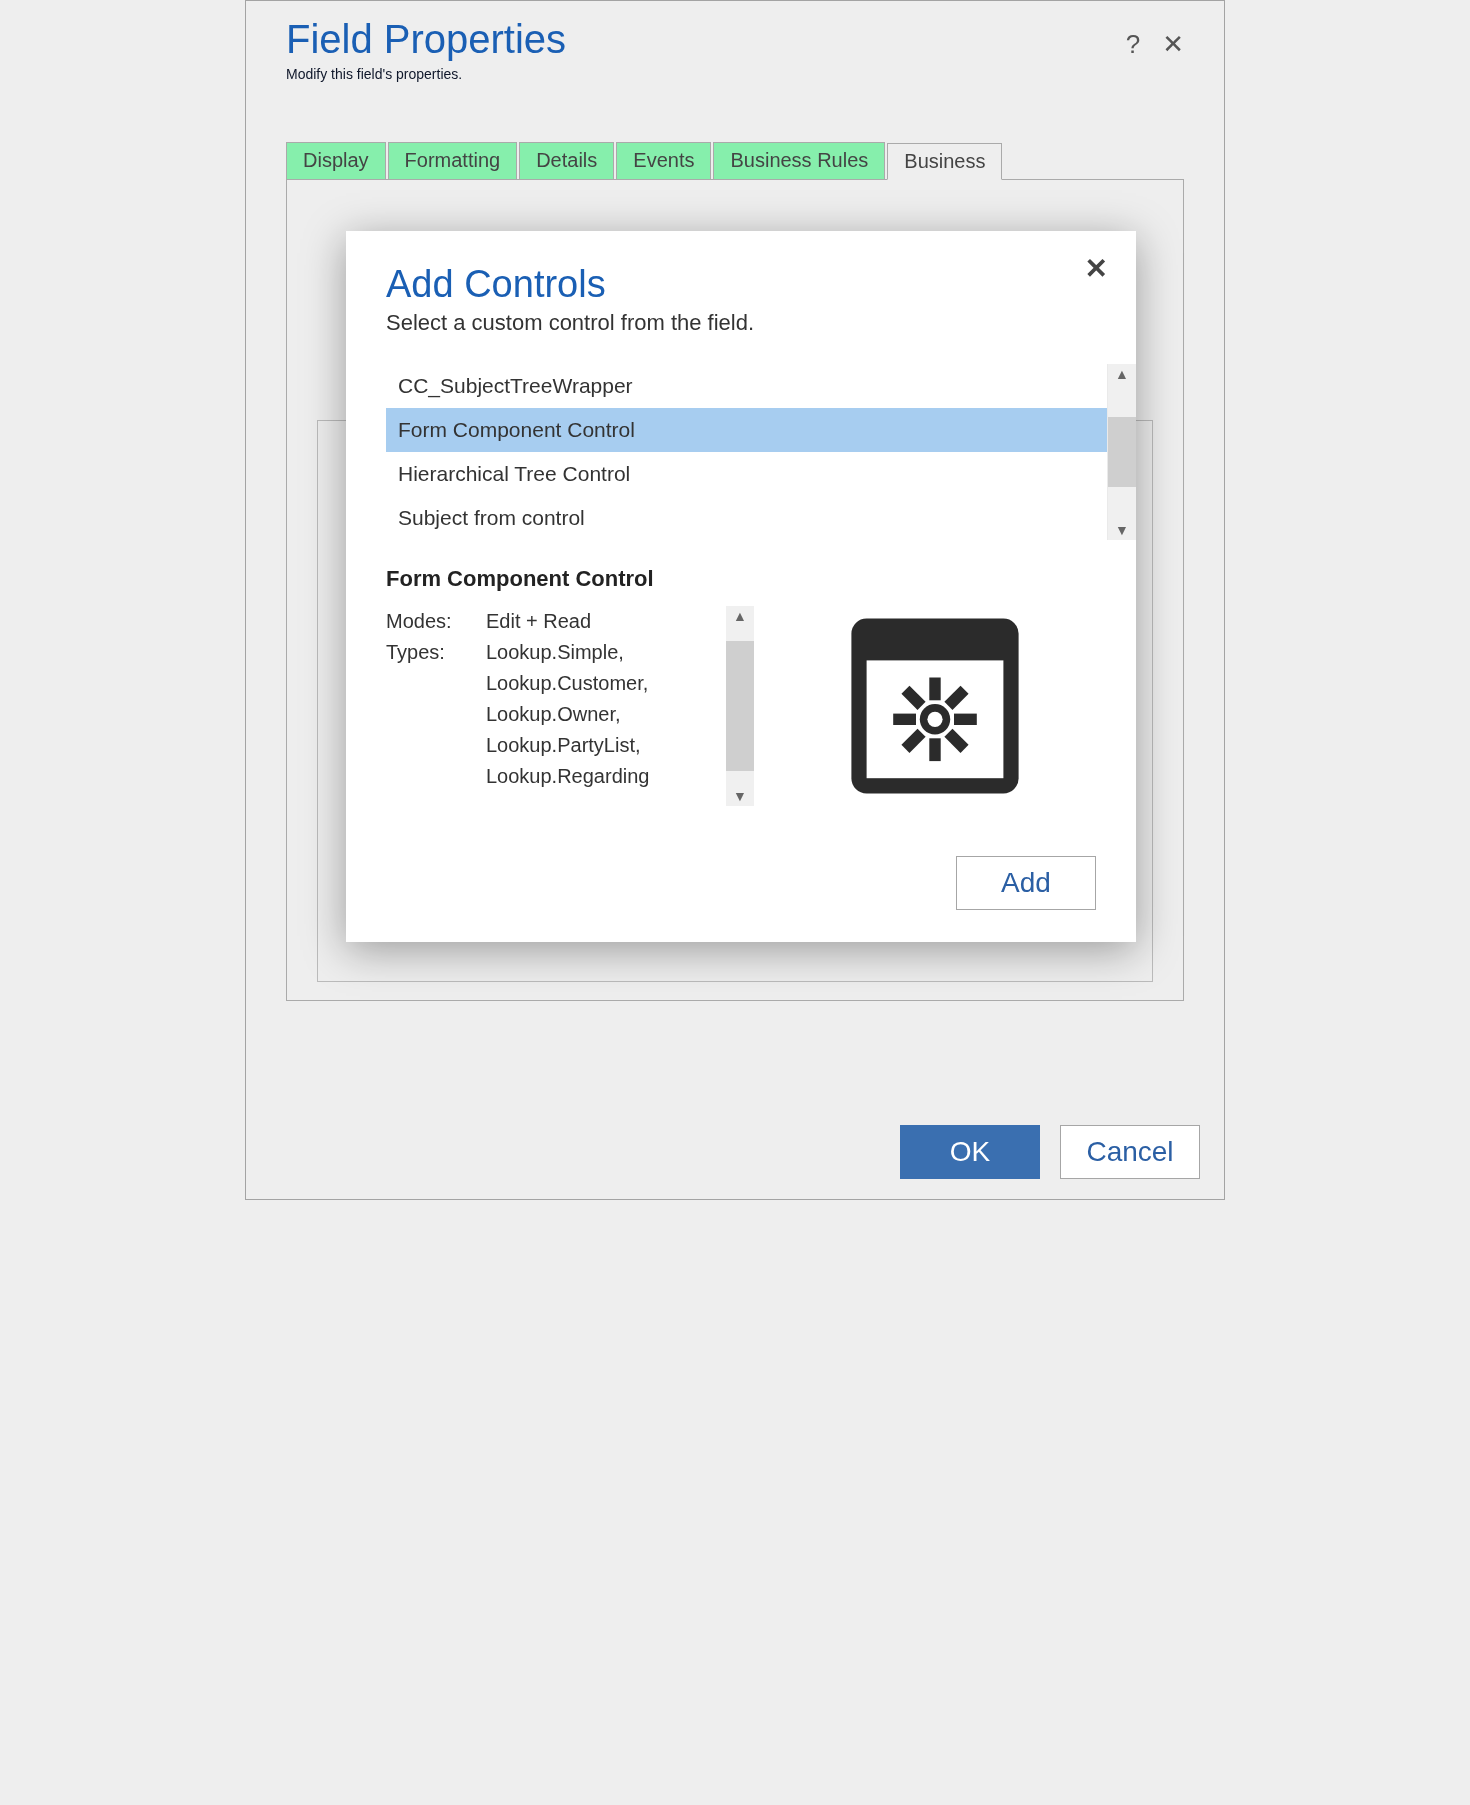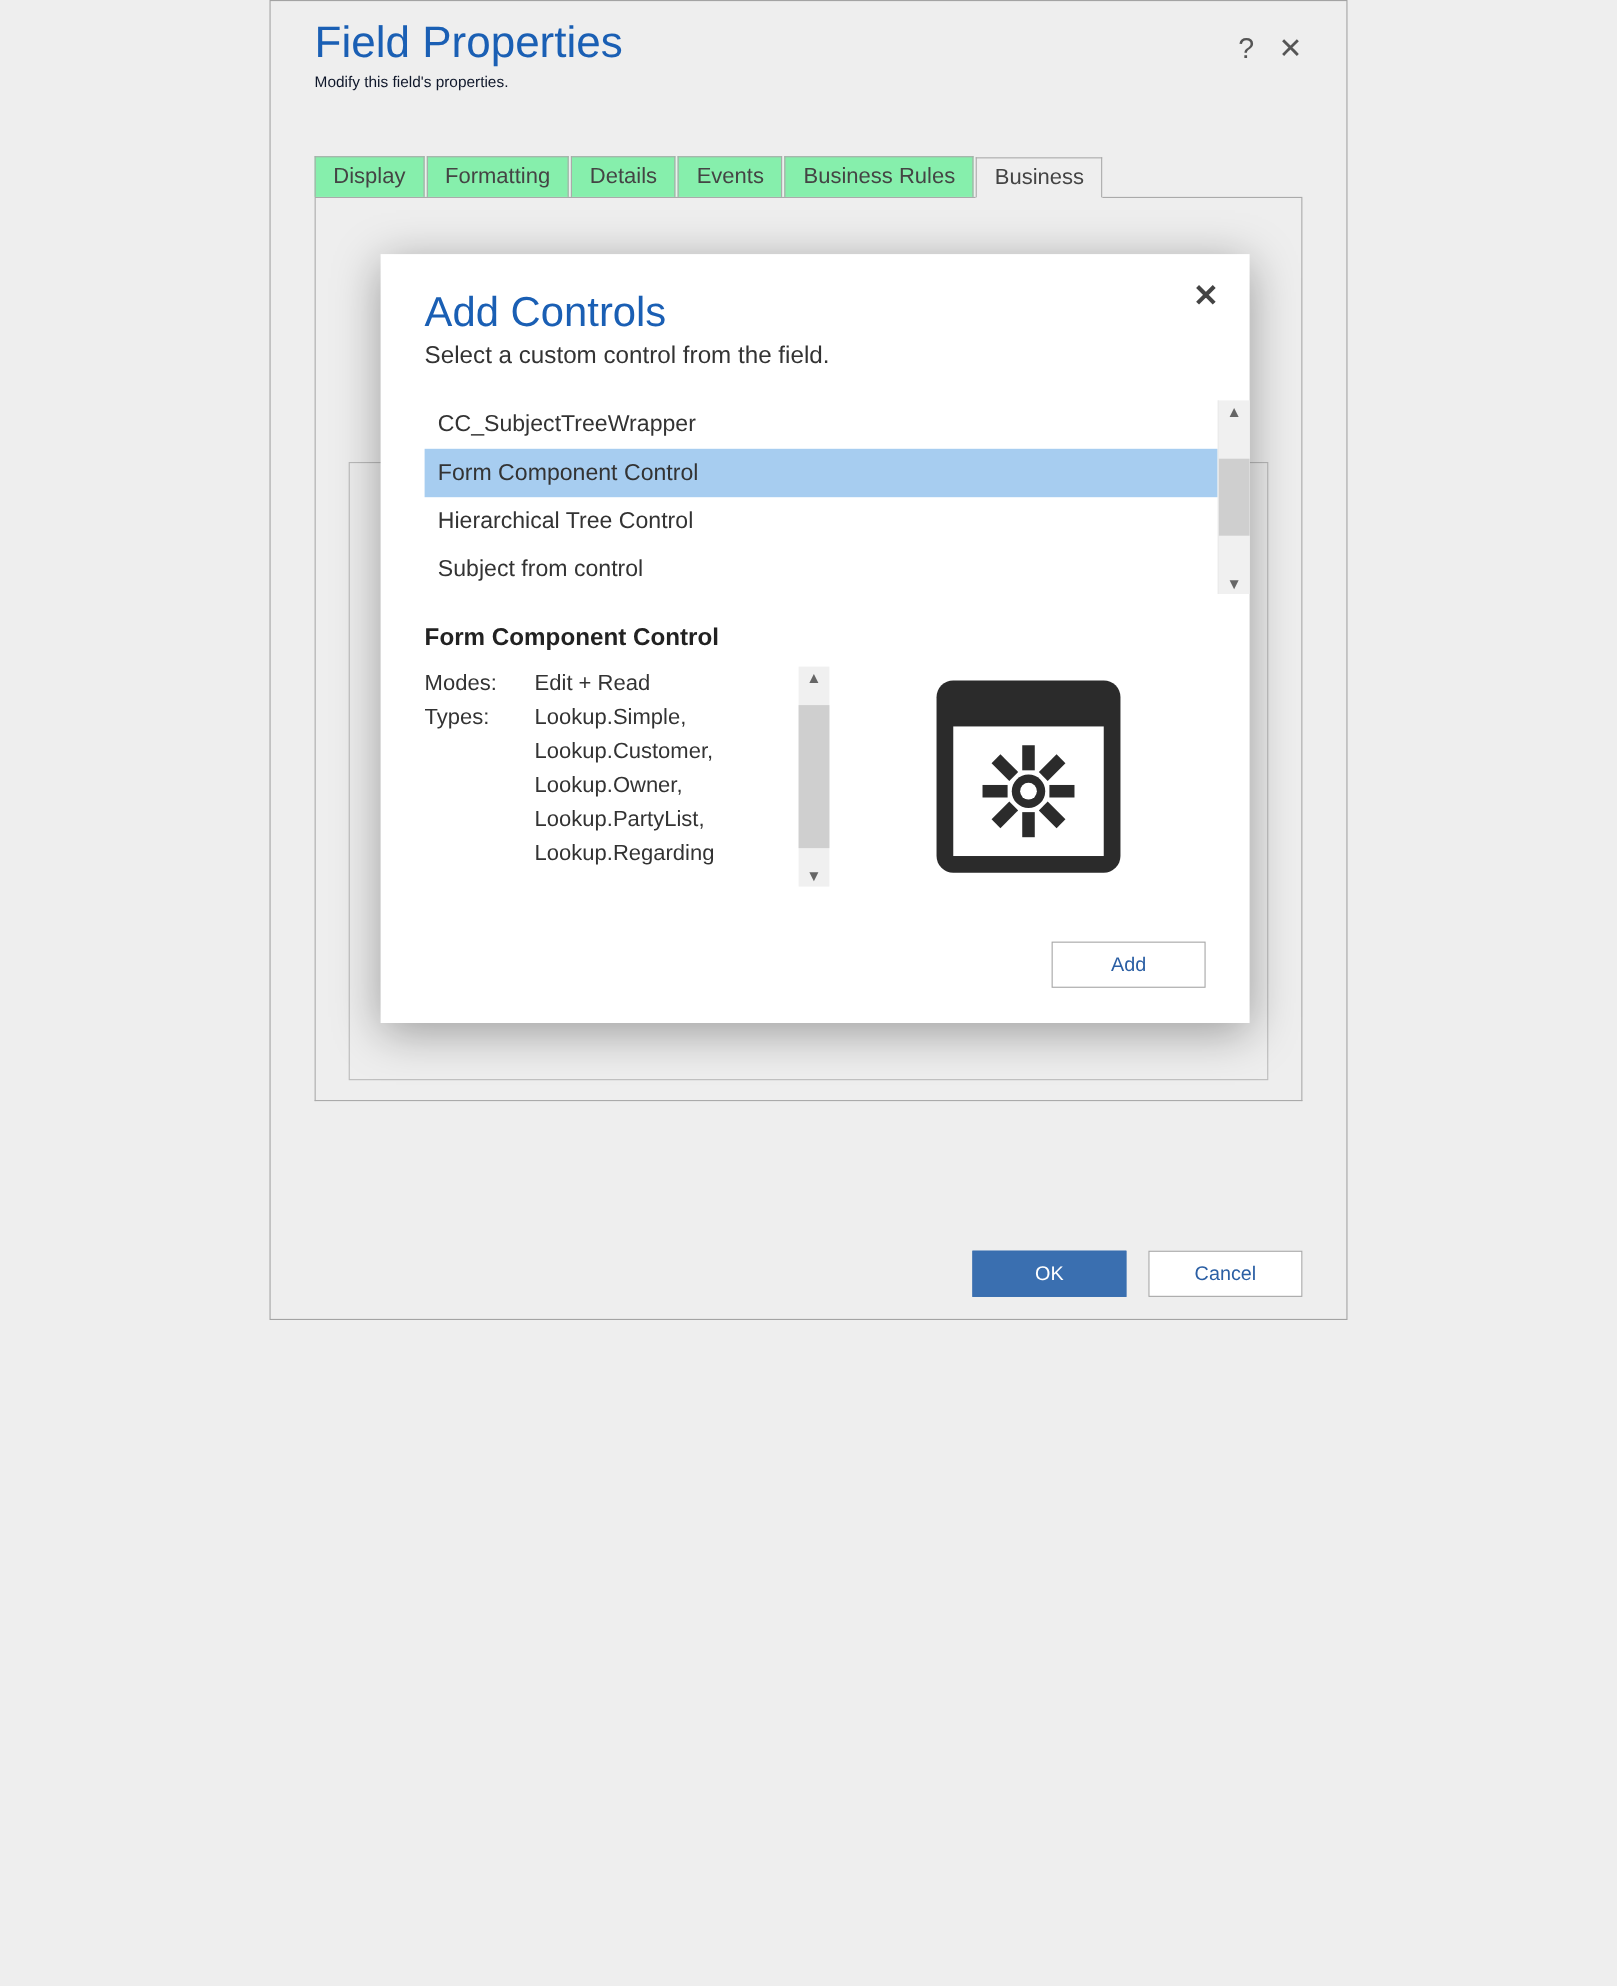--- a/index.html
+++ b/index.html
@@ -75,29 +75,29 @@
     position:relative;
   }
   .fp-inner{
     position:absolute;
     left:30px; right:30px; top:240px;
     height:560px;
     border:1px solid #bbb;
   }
   .fp-footer{
     position:absolute;
-    right:40px;
+    right:24px;
     bottom:20px;
     display:flex;
     gap:20px;
   }
   .btn{
     min-width:140px;
-    height:42px;
-    font-size:18px;
+    height:54px;
+    font-size:28px;
     border:1px solid #a6a6a6;
     background:#fff;
     color:#2b5fa4;
     cursor:pointer;
     font-family:inherit;
   }
   .btn.primary{
     background:#3a6fb0;
     color:#fff;
     border:1px solid #3a6fb0;

